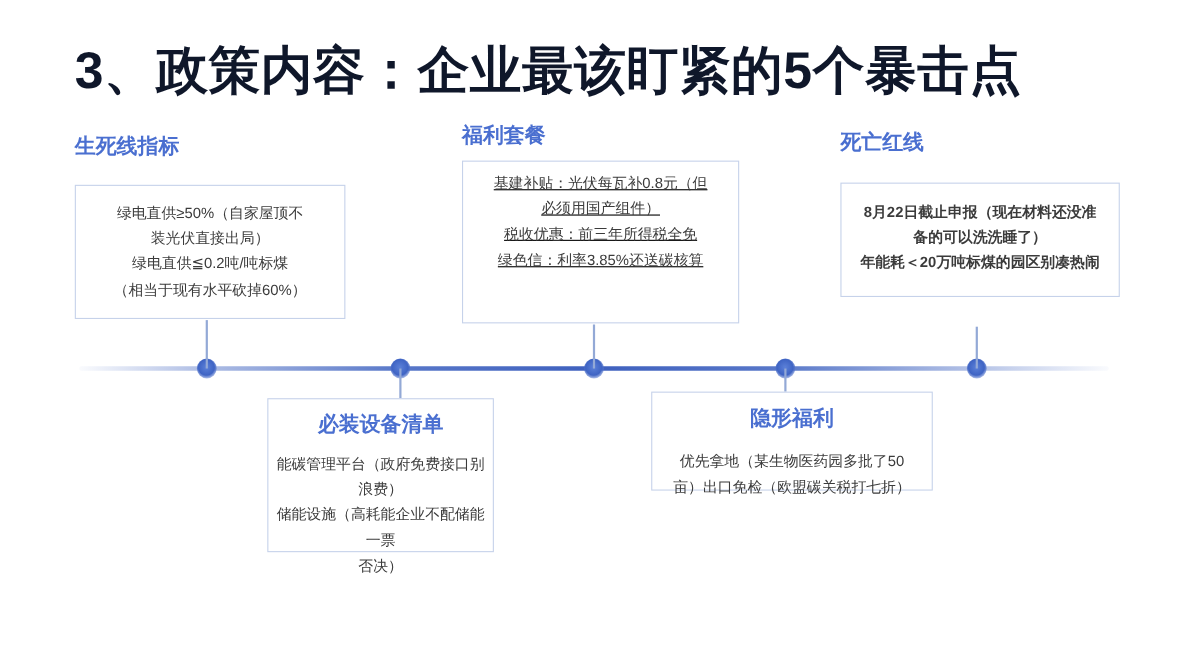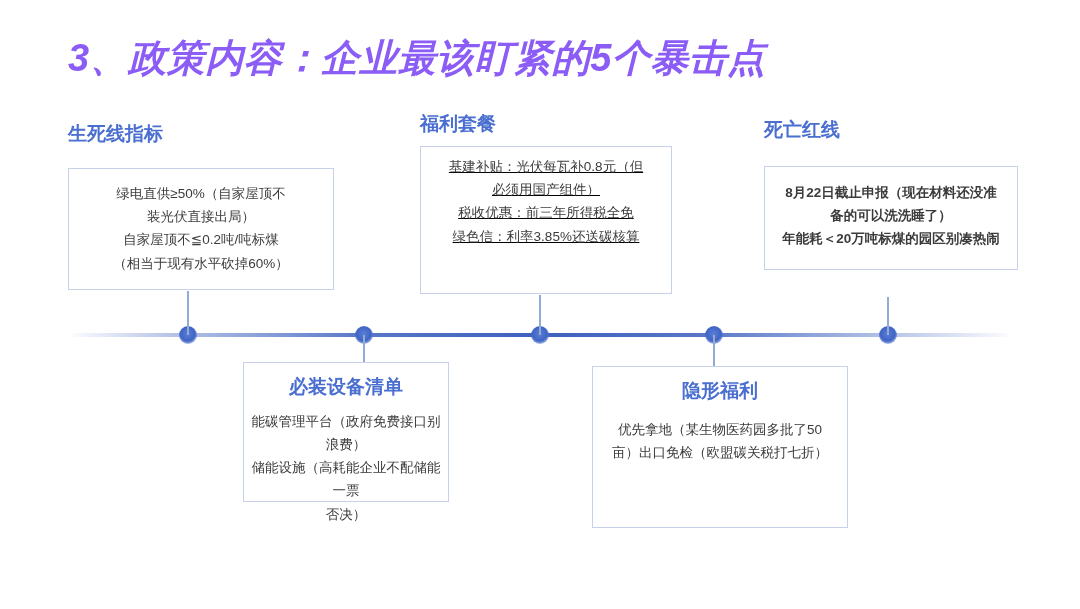--- a/index.html
+++ b/index.html
@@ -15,27 +15,26 @@
     width: 1080px;
     height: 609px;
     background: #ffffff;
   }
 
   
   #title {
     position: absolute;
     left: 68px;
     top: 36px;
-    font-size: 38px;
+    font-size: 47px;
     font-weight: bold;
-    color: #8b5cf6;
+    color: #0f172a;
     letter-spacing: 0.5px;
     white-space: nowrap;
     line-height: 1.2;
-    font-style: italic;
   }
 
   
   #timeline-axis {
     position: absolute;
     left: 72px;
     top: 333px;
     width: 936px;
     height: 4px;
     background: linear-gradient(to right,
@@ -91,38 +90,38 @@
   .card-body p { margin: 0; }
 
   
   .head-above {
     position: absolute;
     width: 100%;
     text-align: left;
   }
 
   
-  #card-1 { left: 68px;  top: 168px; width: 266px; height: 122px; }
+  #card-1 { left: 68px;  top: 168px; width: 246px; height: 122px; }
   #card-1 .card-body { padding: 13px 8px 0 8px; }
   #head-1 { left: 68px;  top: 122px; width: 246px; }
 
   #card-2 { left: 420px; top: 146px; width: 252px; height: 148px; text-decoration: underline; }
   #card-2 .card-body { padding: 8px 6px 0 6px; }
   #head-2 { left: 420px; top: 112px; width: 252px; }
 
   #card-3 { left: 764px; top: 166px; width: 254px; height: 104px; font-weight: bold; }
   #card-3 .card-body { padding: 14px 6px 0 6px; }
   #head-3 { left: 764px; top: 118px; width: 254px; }
 
   
   #card-4 { left: 243px; top: 362px; width: 206px; height: 140px; }
   #card-4 .card-head { padding-top: 12px; }
   #card-4 .card-body { padding: 10px 4px 0 4px; }
 
-  #card-5 { left: 592px; top: 366px; width: 256px; height: 162px; }
+  #card-5 { left: 592px; top: 356px; width: 256px; height: 90px; }
   #card-5 .card-head { padding-top: 12px; }
   #card-5 .card-body { padding: 14px 6px 0 6px; }
 </style>
 </head>
 <body>
 
 <div id="slide">
 
   <div id="title">3、政策内容：企业最该盯紧的5个暴击点</div>
 
@@ -139,21 +138,21 @@
   <div class="stem" style="left:888px; top:297px; height:38px;"></div>
 
   <div class="stem" style="left:364px; top:335px; height:29px;"></div>
   <div class="stem" style="left:714px; top:335px; height:33px;"></div>
 
   <div id="head-1" class="card-head head-above">生死线指标</div>
   <div id="card-1" class="card">
     <div class="card-body">
       <p>绿电直供≥50%（自家屋顶不</p>
       <p>装光伏直接出局）</p>
-      <p>自家屋顶不≦0.2吨/吨标煤</p>
+      <p>绿电直供≦0.2吨/吨标煤</p>
       <p>（相当于现有水平砍掉60%）</p>
     </div>
   </div>
 
   <div id="head-2" class="card-head head-above">福利套餐</div>
   <div id="card-2" class="card">
     <div class="card-body">
       <p>基建补贴：光伏每瓦补0.8元（但</p>
       <p>必须用国产组件）</p>
       <p>税收优惠：前三年所得税全免</p>

